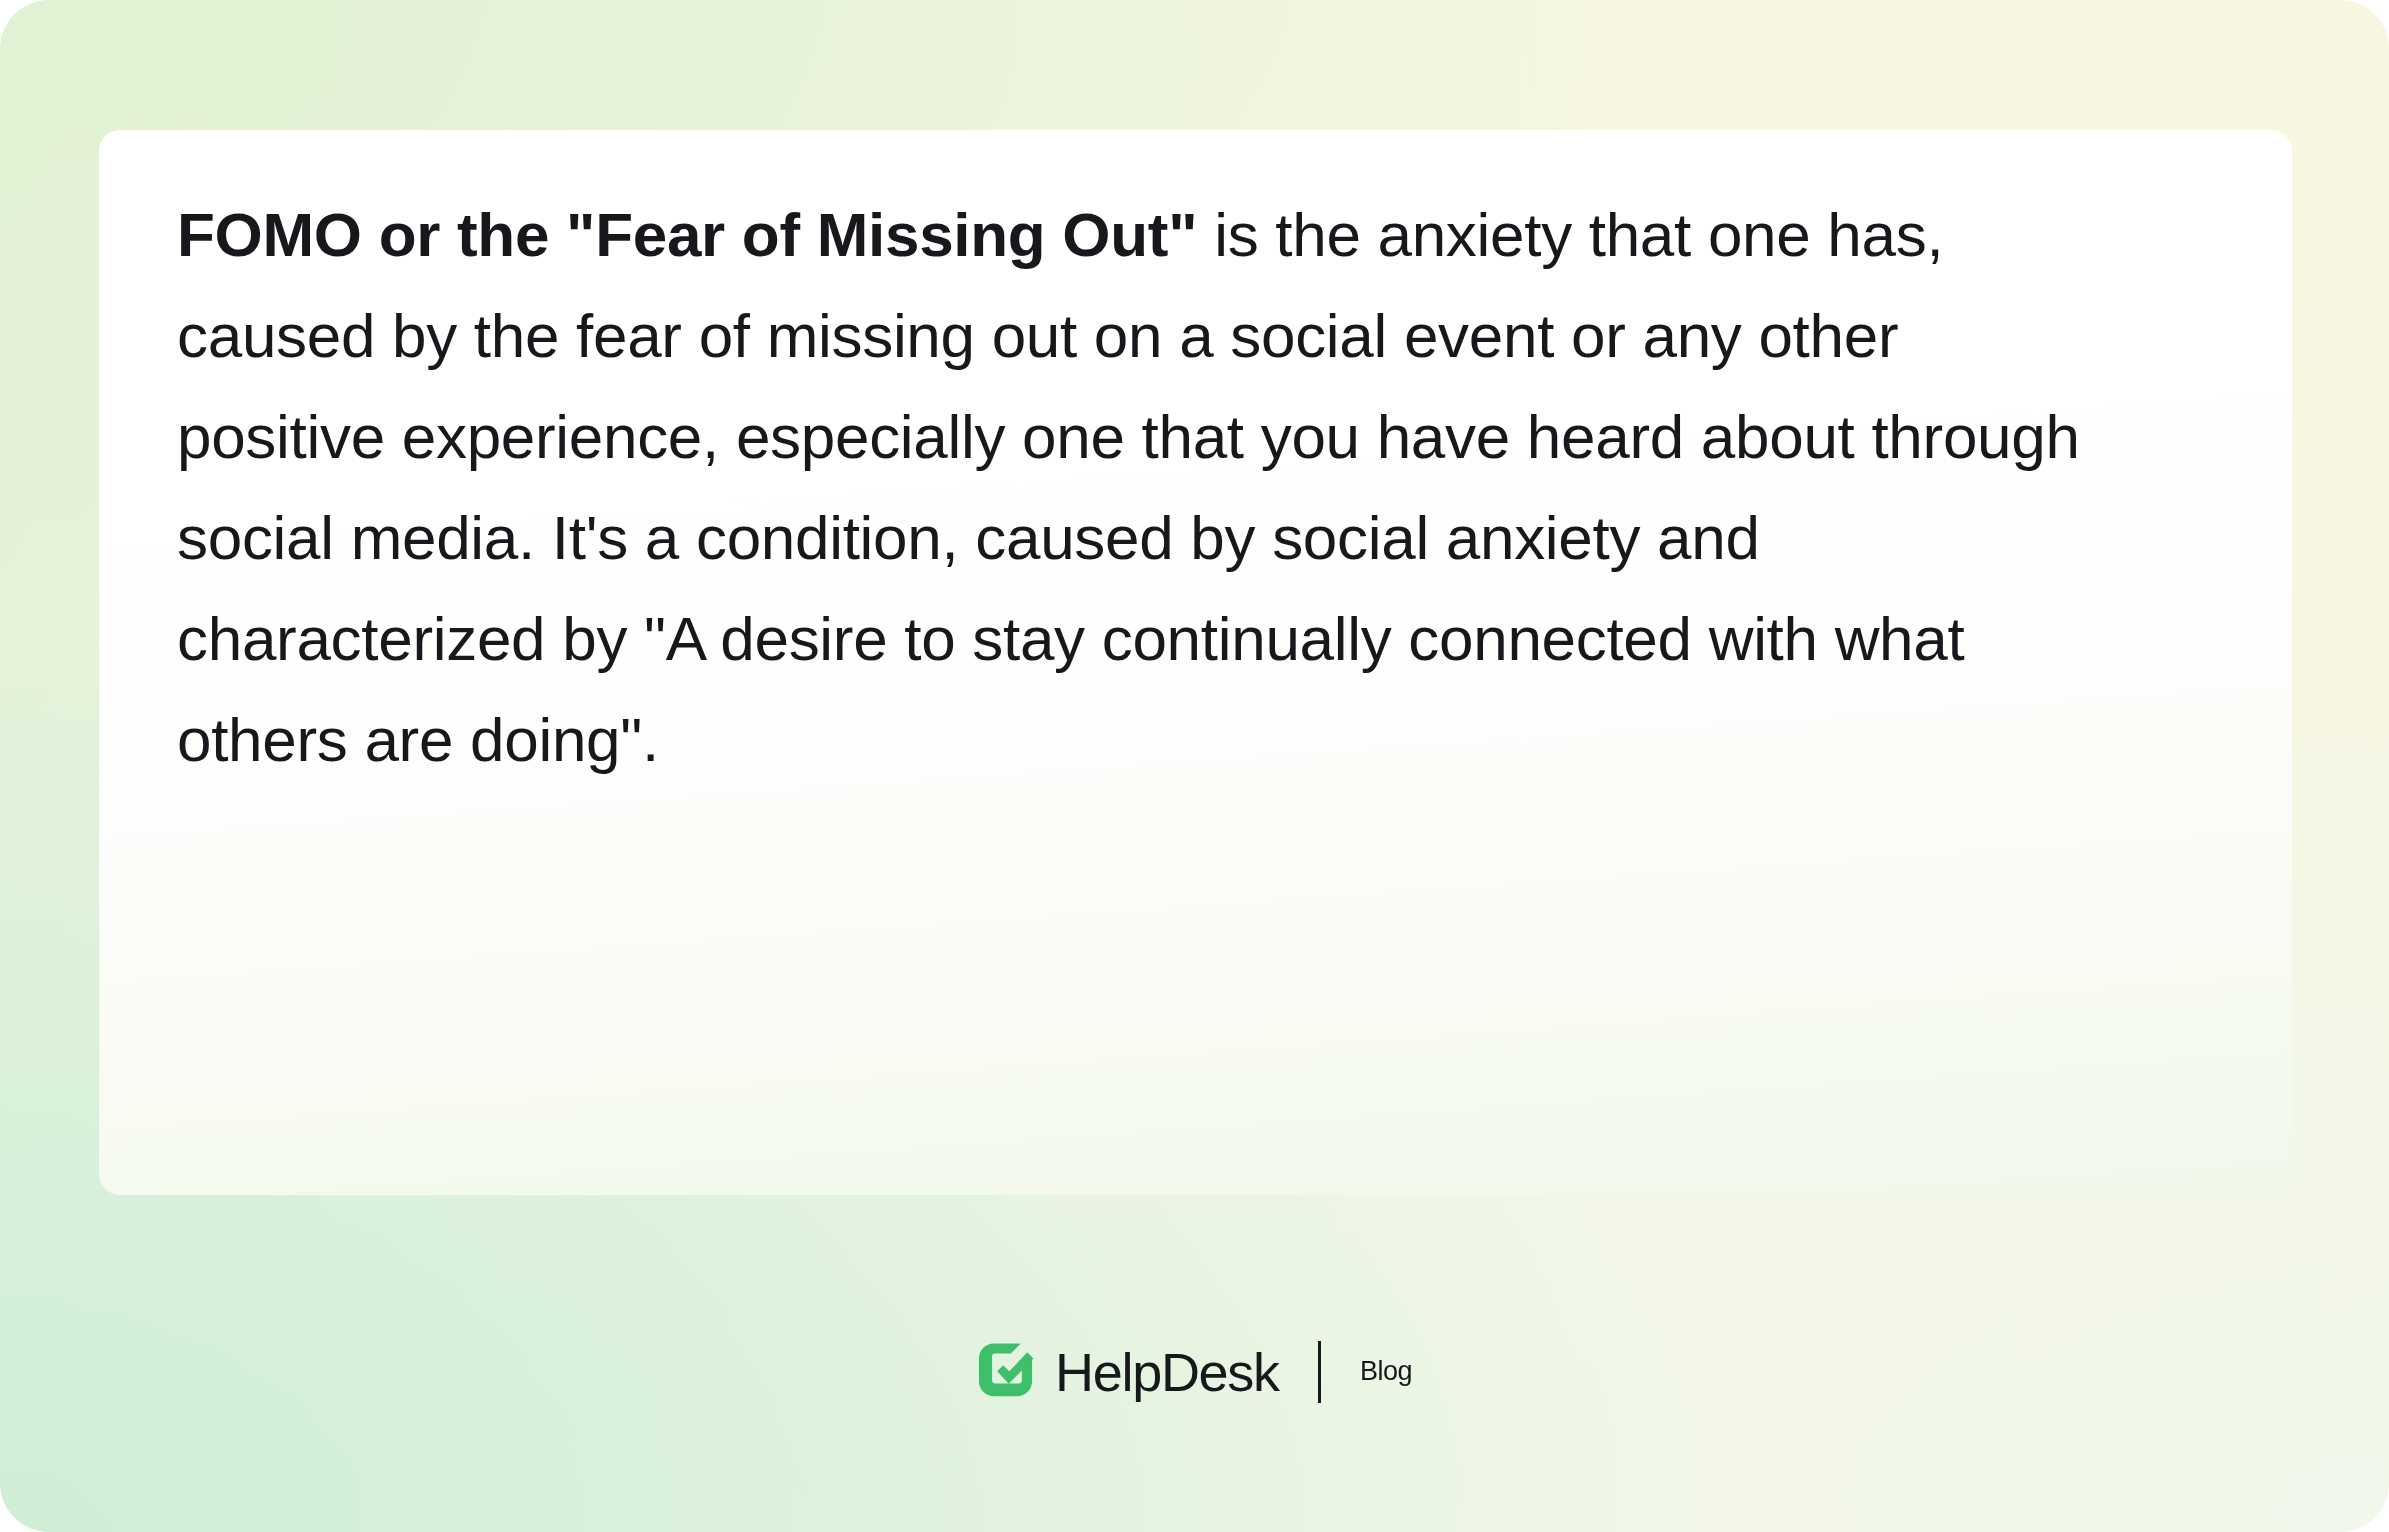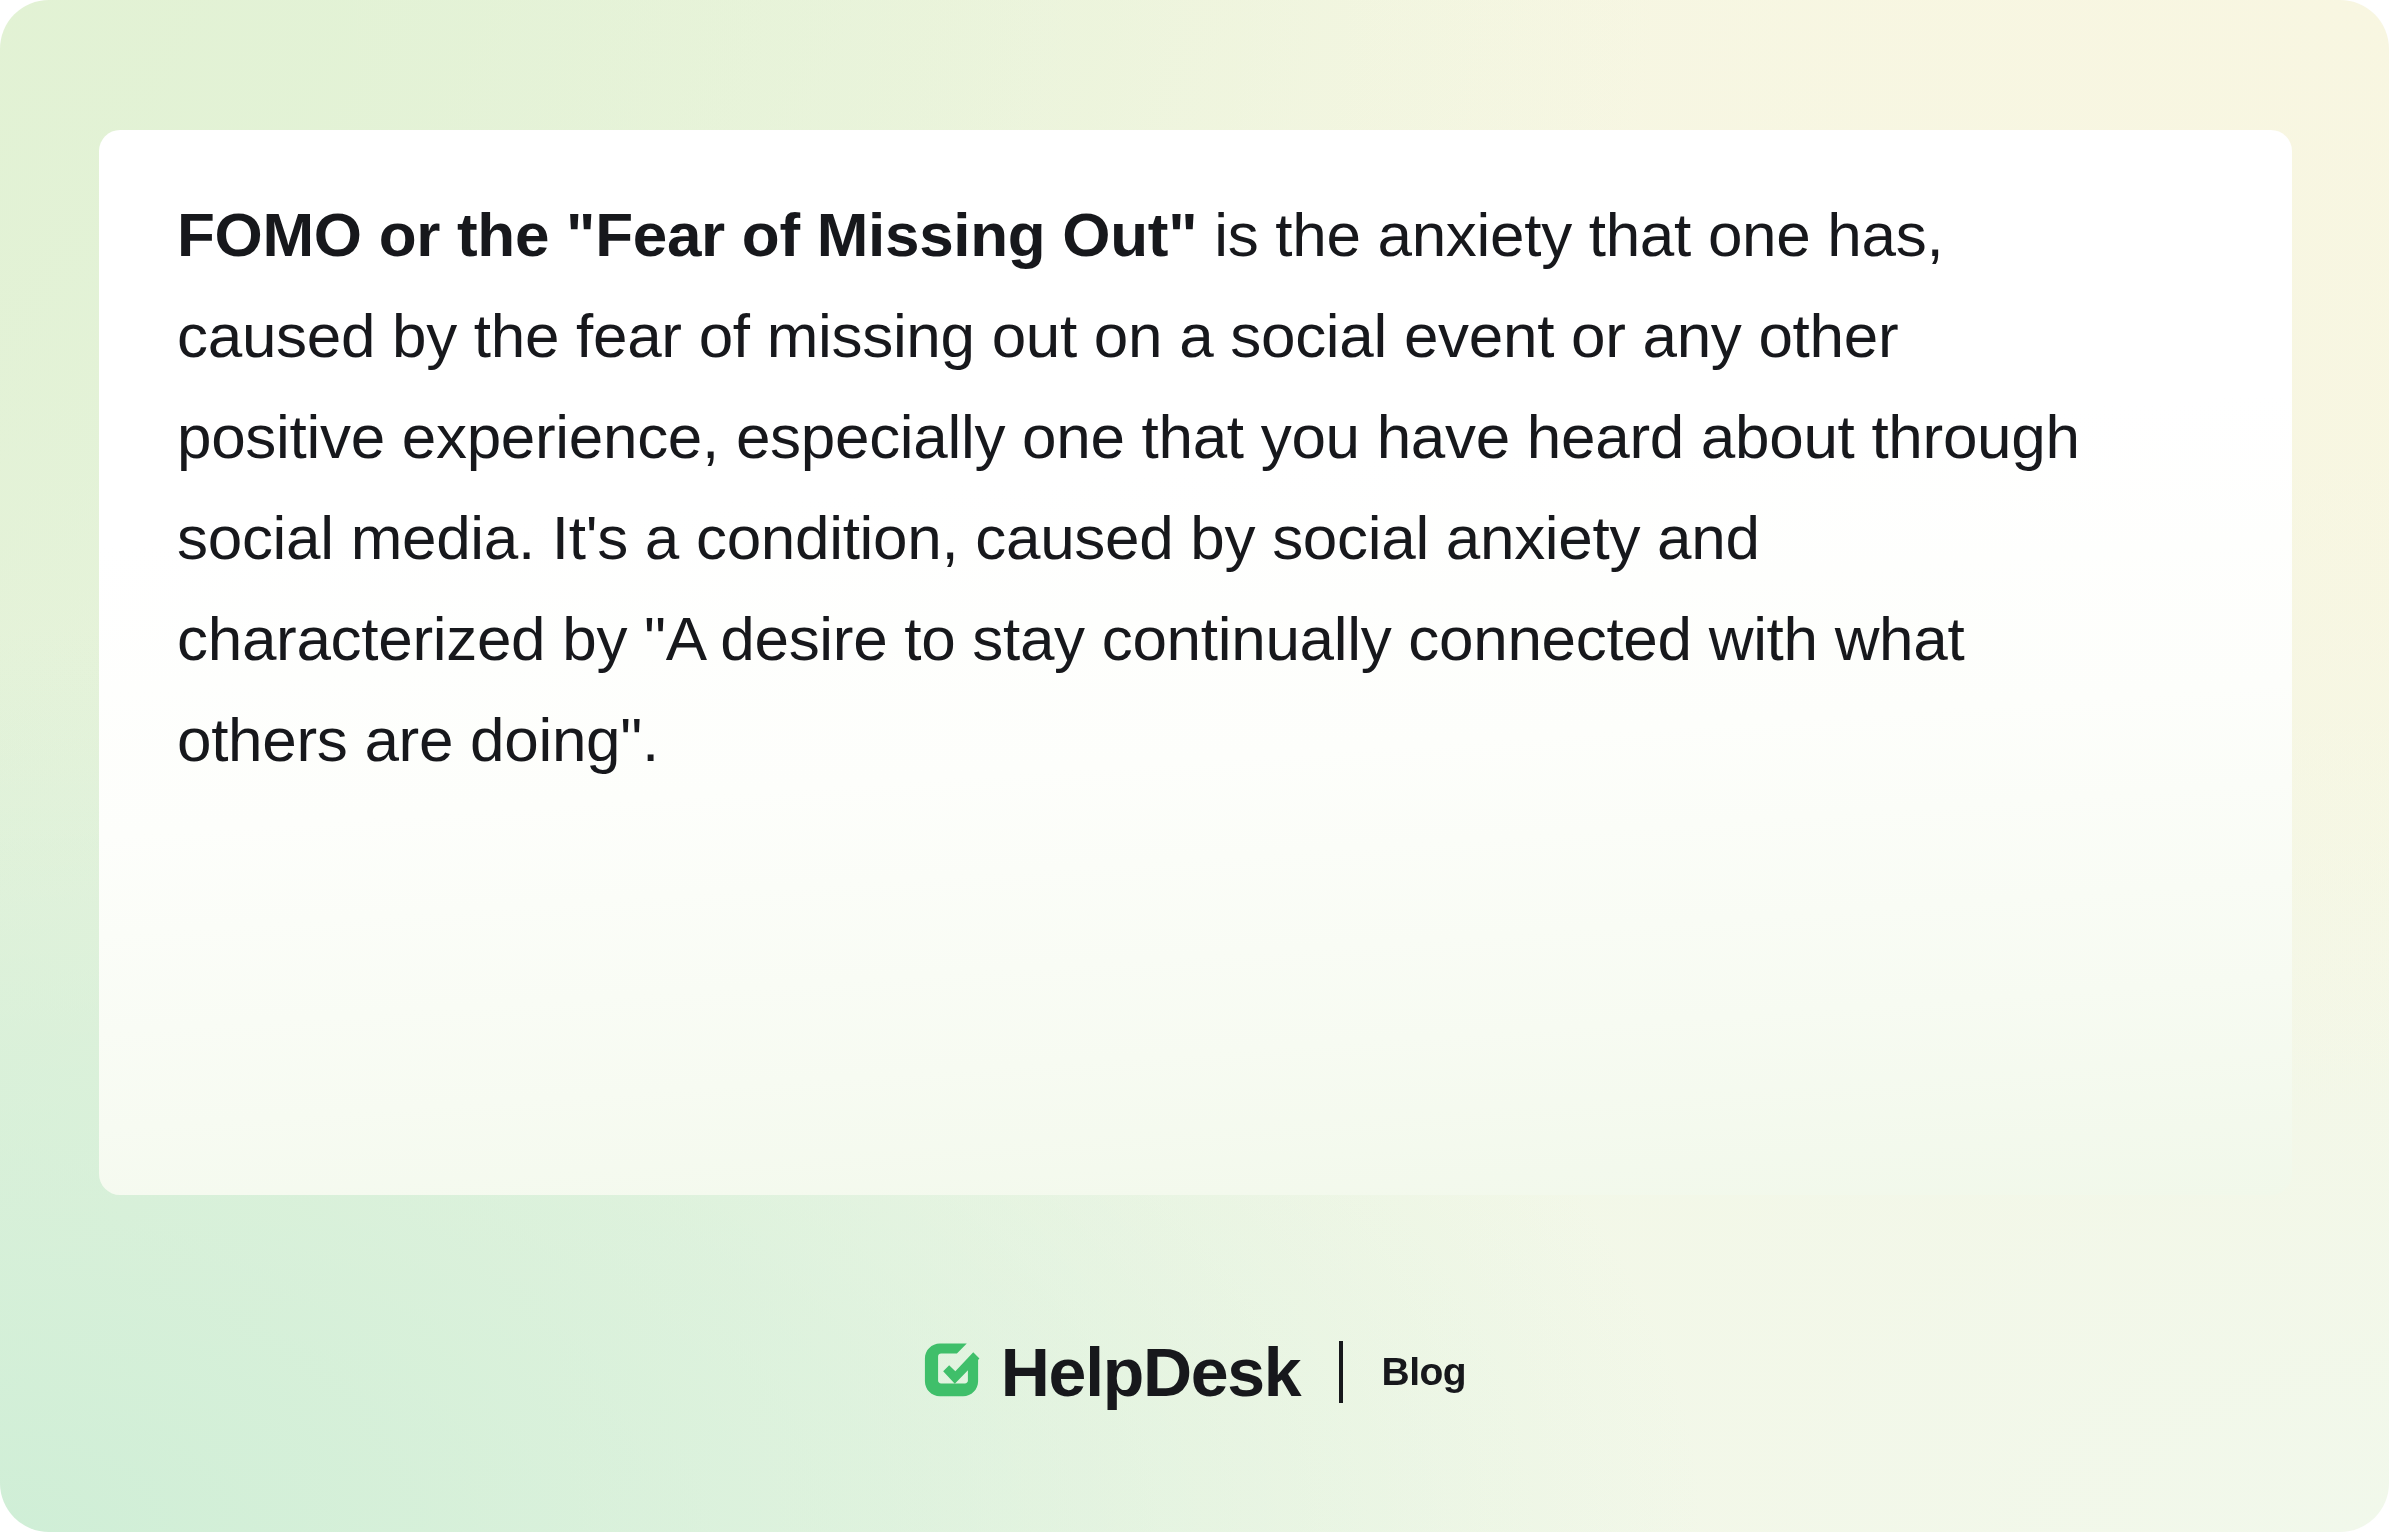--- a/index.html
+++ b/index.html
@@ -83,39 +83,39 @@
   }
 
   #logo-mark {
     width: 60px;
     height: 60px;
     display: block;
     flex: 0 0 auto;
   }
 
   #wordmark {
-    font-size: 68px;
-    font-weight: 700;
+    font-size: 54px;
+    font-weight: 400;
     letter-spacing: -1.3px;
     color: #17181c;
     line-height: 1;
     white-space: nowrap;
   }
 
   #divider {
     width: 3.2px;
     height: 62px;
     background: #17181c;
     margin: 0 39px;
     flex: 0 0 auto;
   }
 
   #section-label {
-    font-size: 39px;
-    font-weight: 700;
+    font-size: 27px;
+    font-weight: 400;
     letter-spacing: -0.5px;
     color: #17181c;
     line-height: 1;
     white-space: nowrap;
   }
 </style>
 </head>
 <body>
 
 <div id="canvas">

